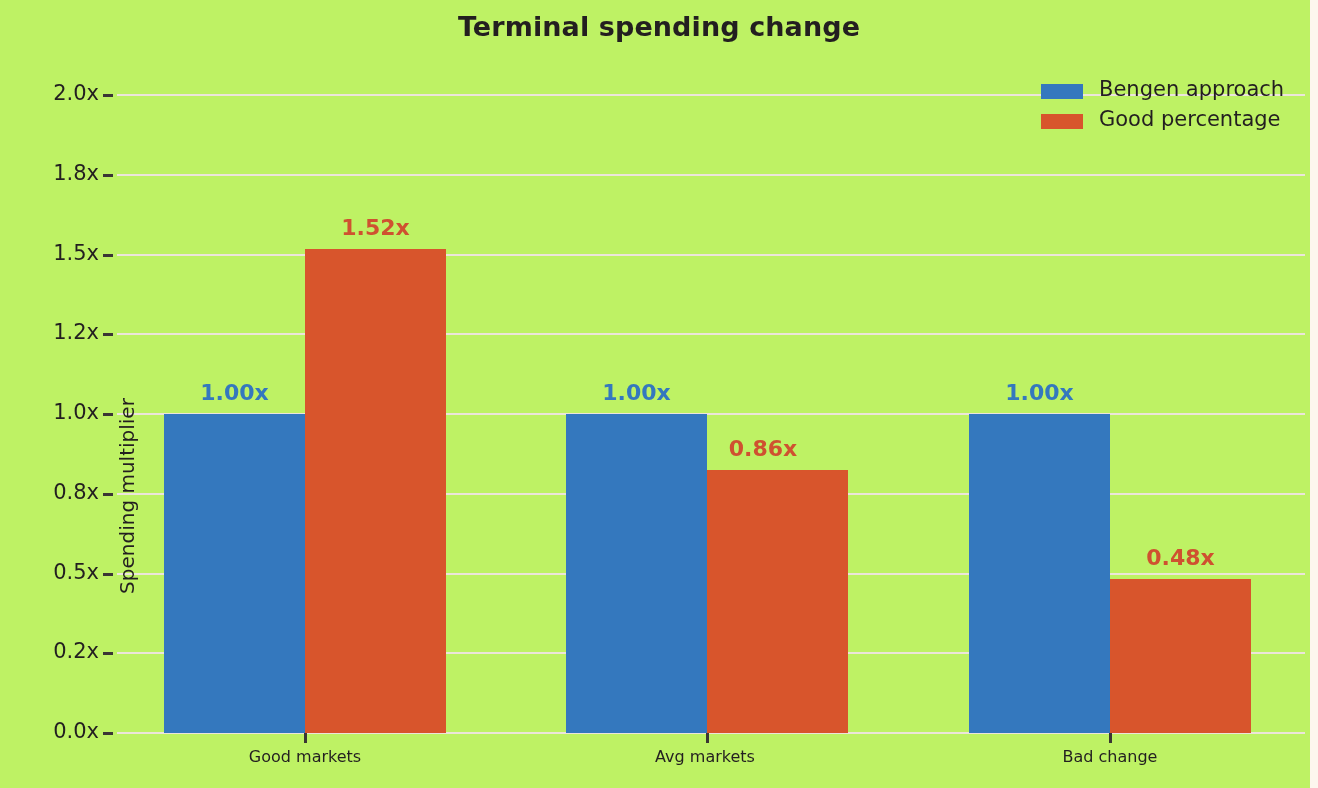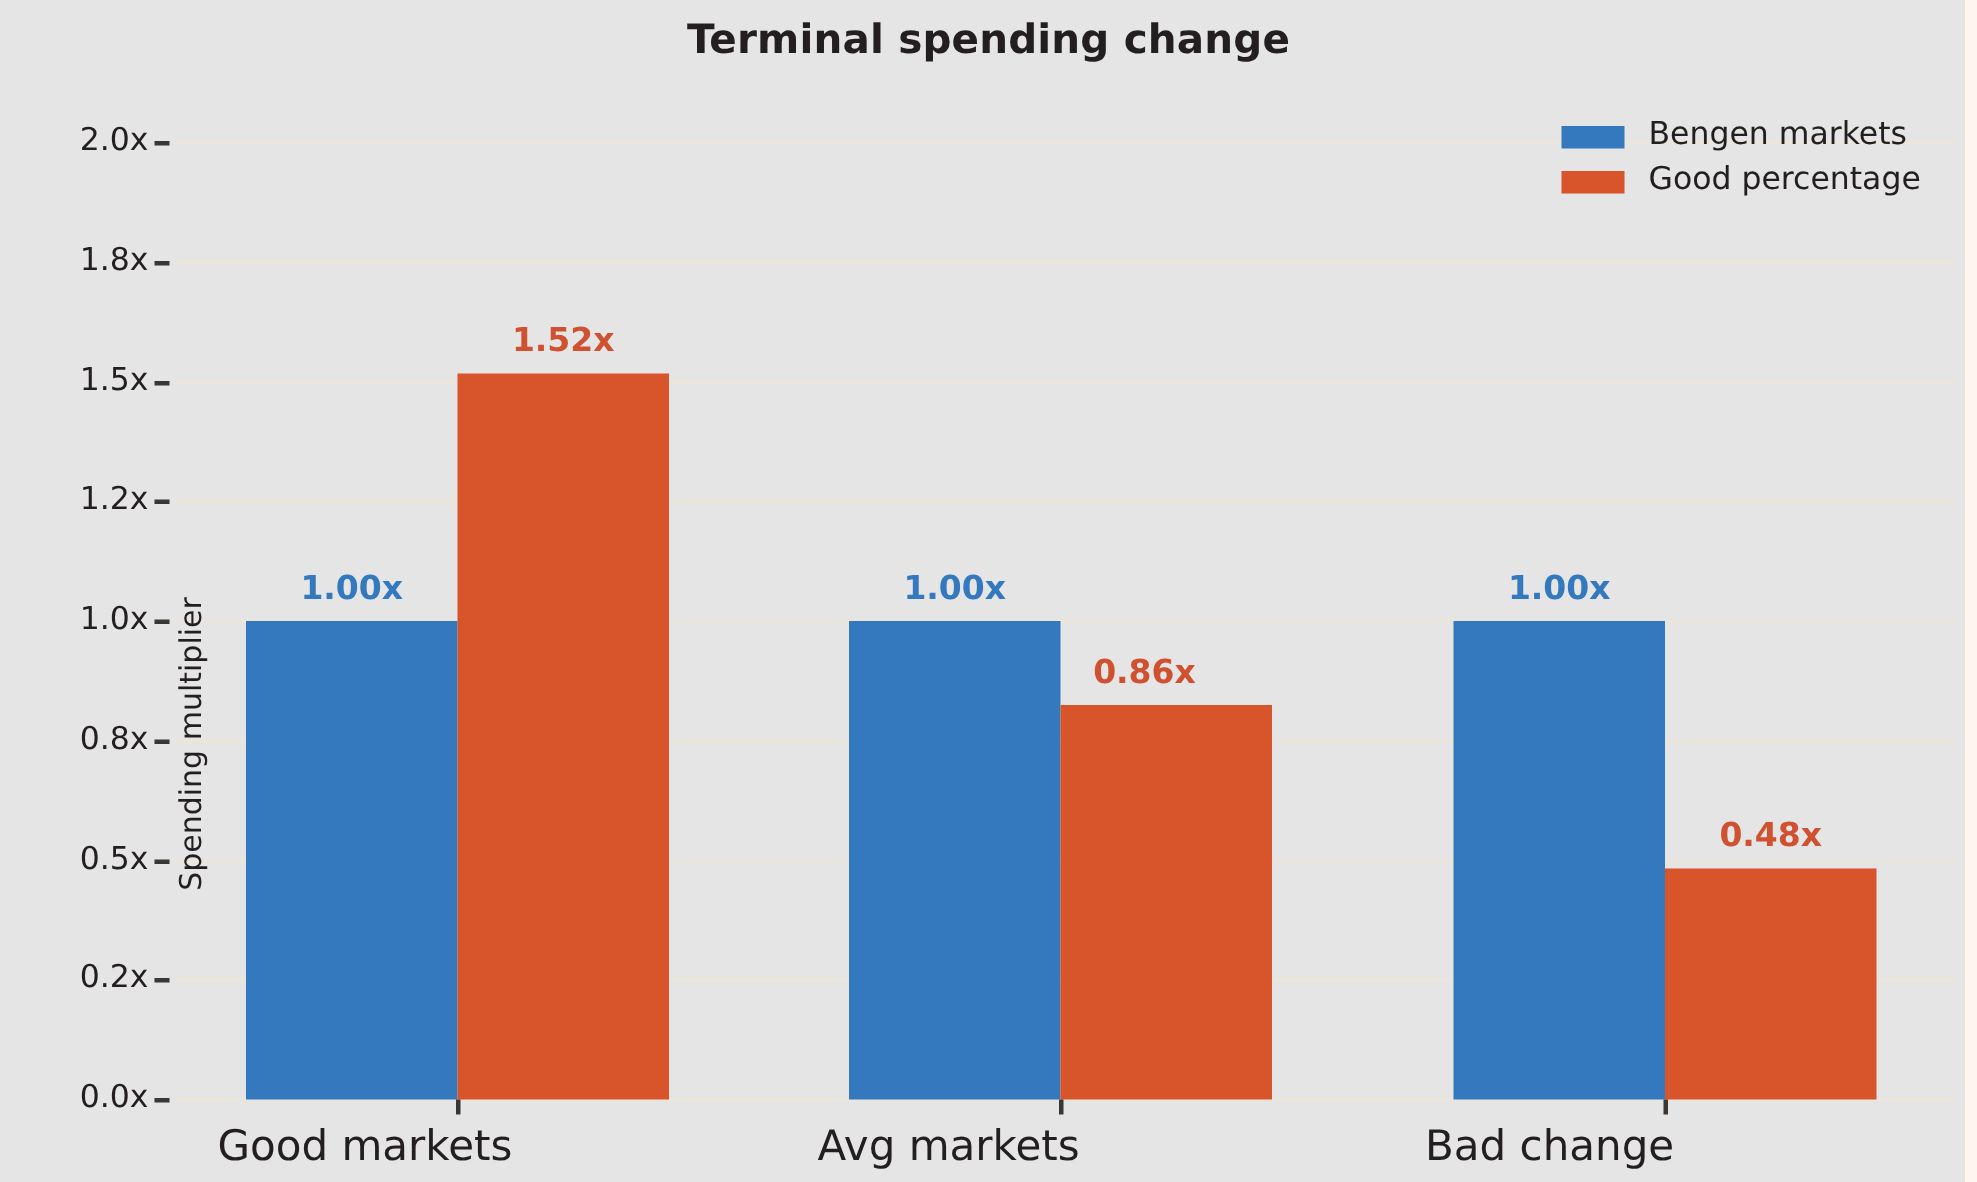--- a/index.html
+++ b/index.html
@@ -10,21 +10,21 @@
     width: 1318px;
     height: 788px;
     background: #fdf6ee;
     font-family: "DejaVu Sans", sans-serif;
     overflow: hidden;
   }
   #figure {
     position: relative;
     width: 1310px;
     height: 788px;
-    background: #e5e5e5;
+    background: #bef264;
   }
   
   #chart-title {
     position: absolute;
     left: 0;
     top: 11px;
     width: 1318px;
     text-align: center;
     font-size: 27px;
     font-weight: bold;
@@ -80,21 +80,22 @@
     position: absolute;
     top: 638px;
     width: 3px;
     height: 10px;
     background: #3a3634;
   }
   .xtick-label {
     position: absolute;
     top: 652px;
     width: 320px;
-    font-size: 28px;
+    text-align: center;
+    font-size: 16px;
     color: #231f20;
     white-space: nowrap;
   }
   
   .bar {
     position: absolute;
     bottom: 0;
   }
   .bar-bengen { background: #3478be; }
   .bar-fixed  { background: #d8552c; }
@@ -198,21 +199,21 @@
         <div class="xtick-mark" style="left: 992px;"></div>
         <div class="xtick-label" style="left: 833px;">Bad change</div>
       </div>
 
     <div id="y-axis-label">Spending multiplier</div>
   </div>
 
   <div id="legend">
     <div class="legend-row">
       <span class="legend-swatch sw-bengen"></span>
-      <span class="legend-text">Bengen markets</span>
+      <span class="legend-text">Bengen approach</span>
     </div>
     <div class="legend-row">
       <span class="legend-swatch sw-fixed"></span>
       <span class="legend-text">Good percentage</span>
     </div>
   </div>
 
 </div>
 
 </body></html>

